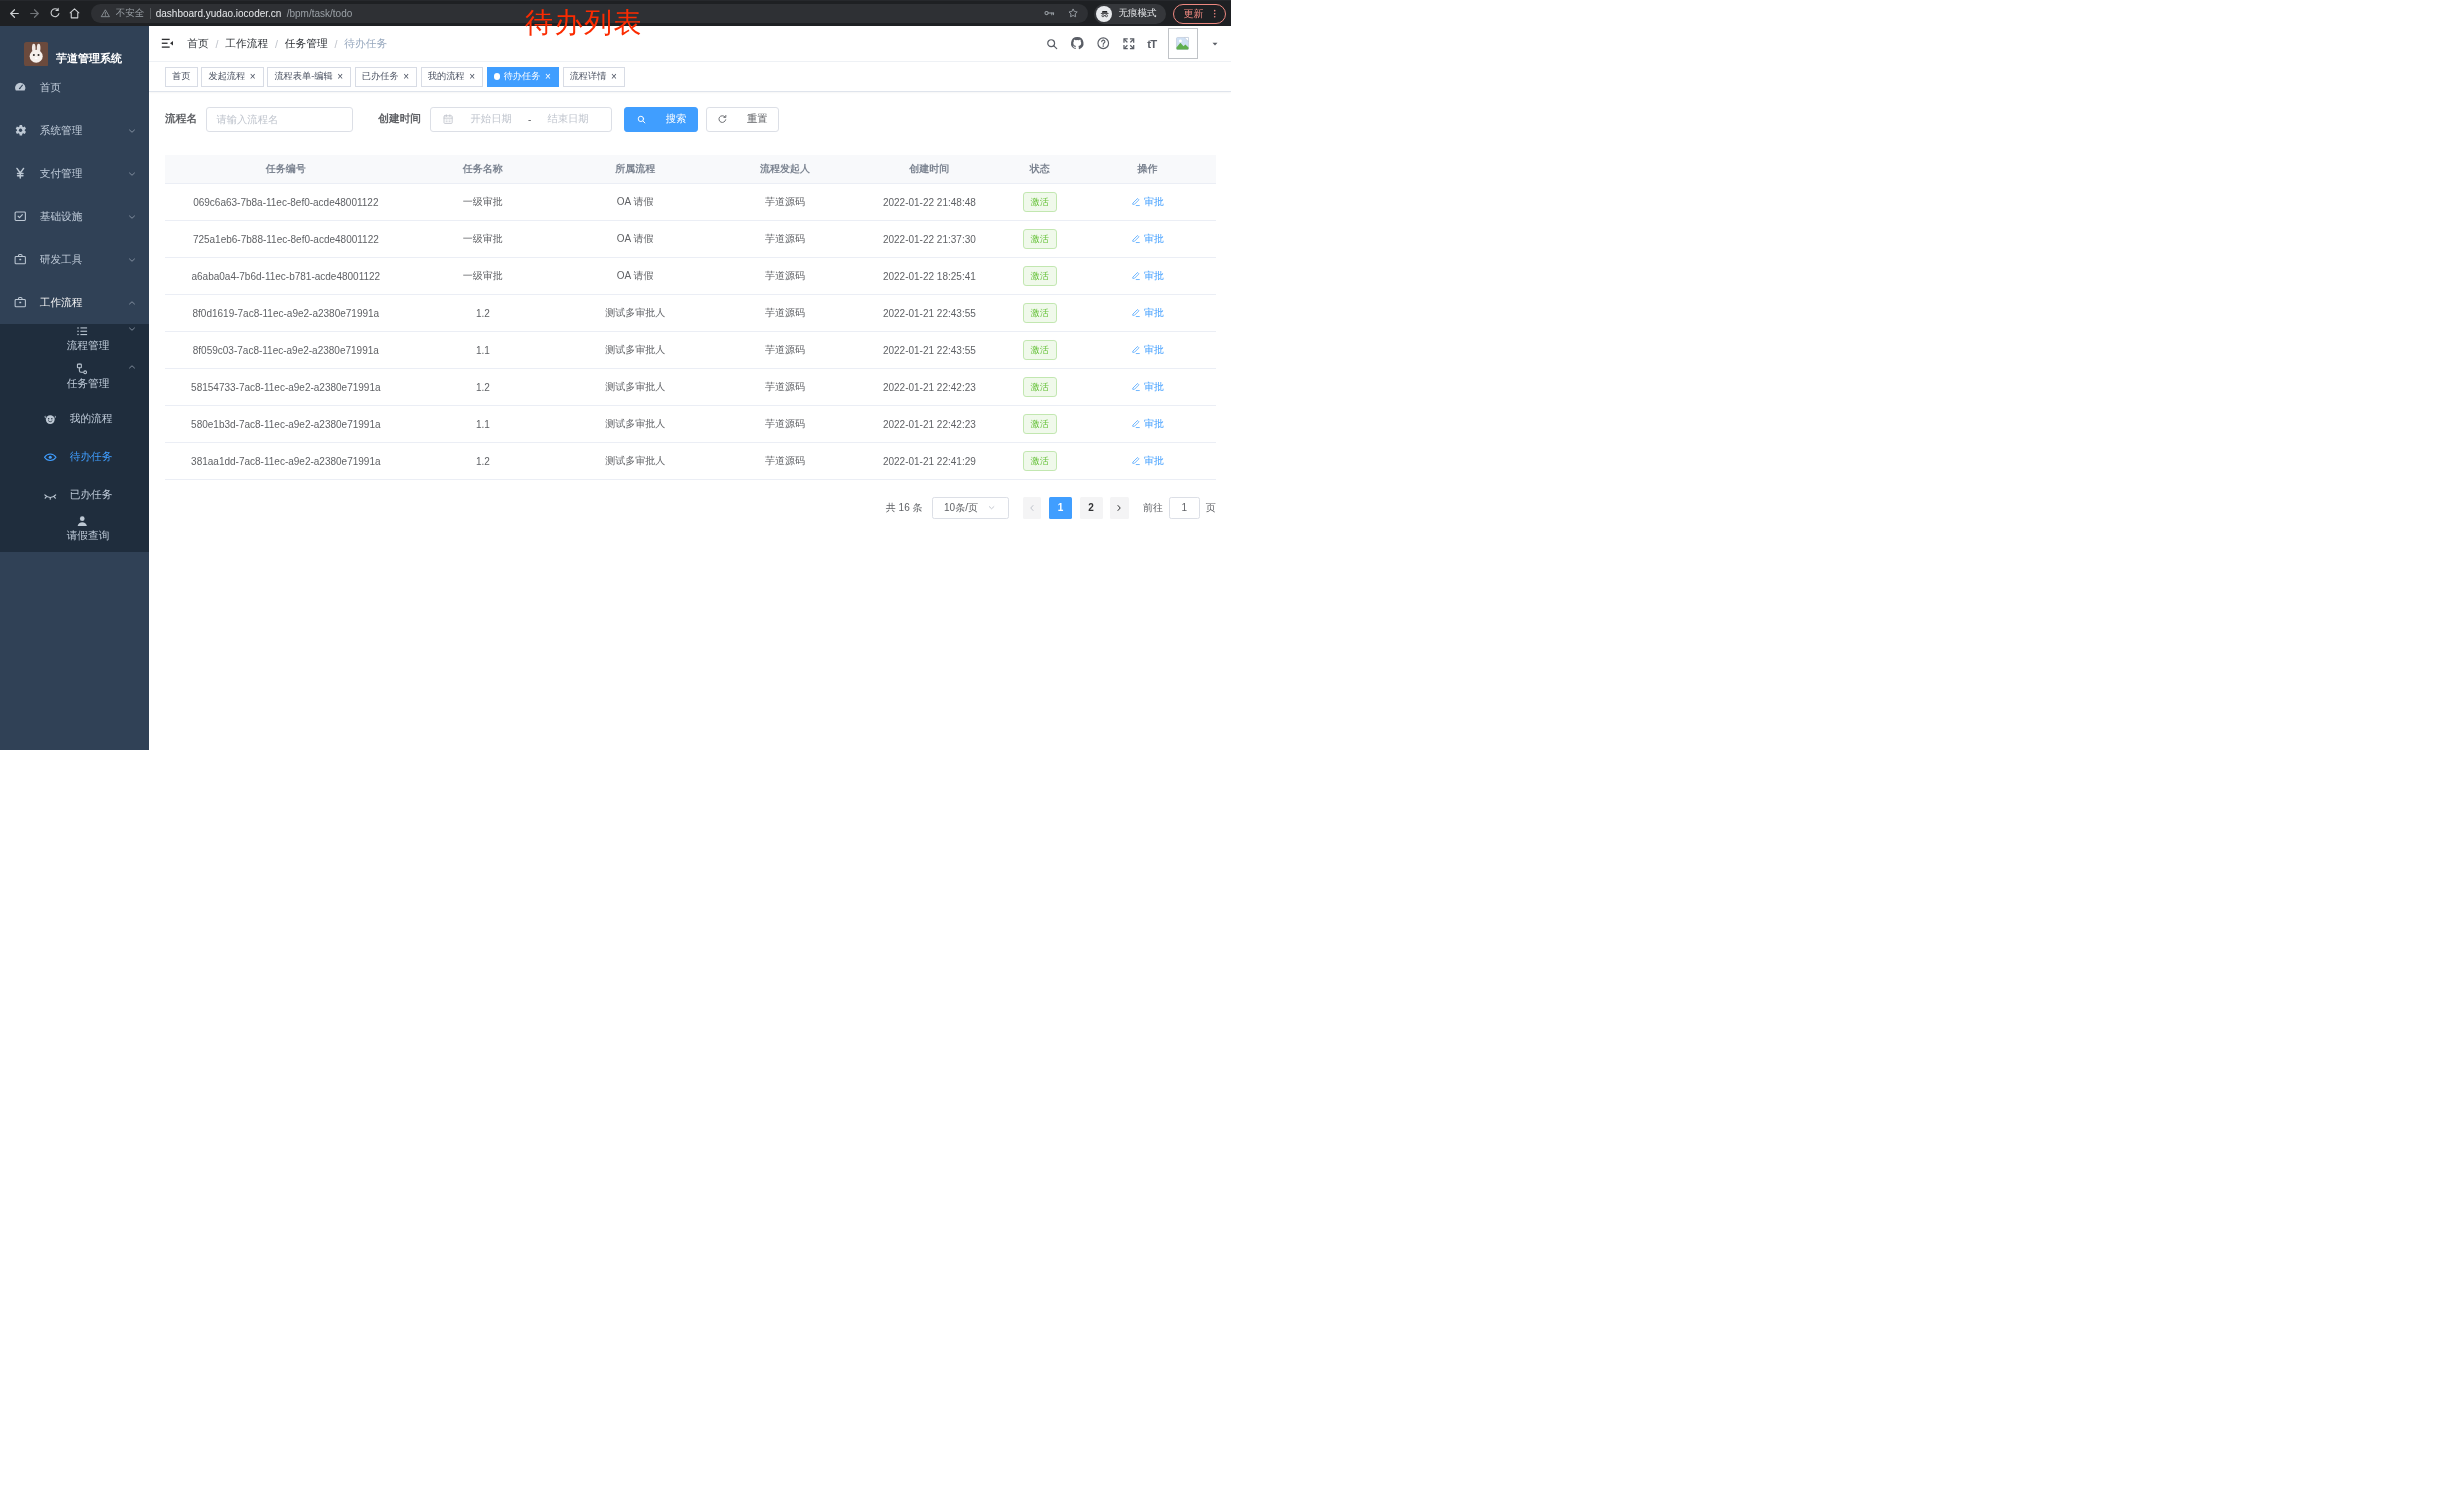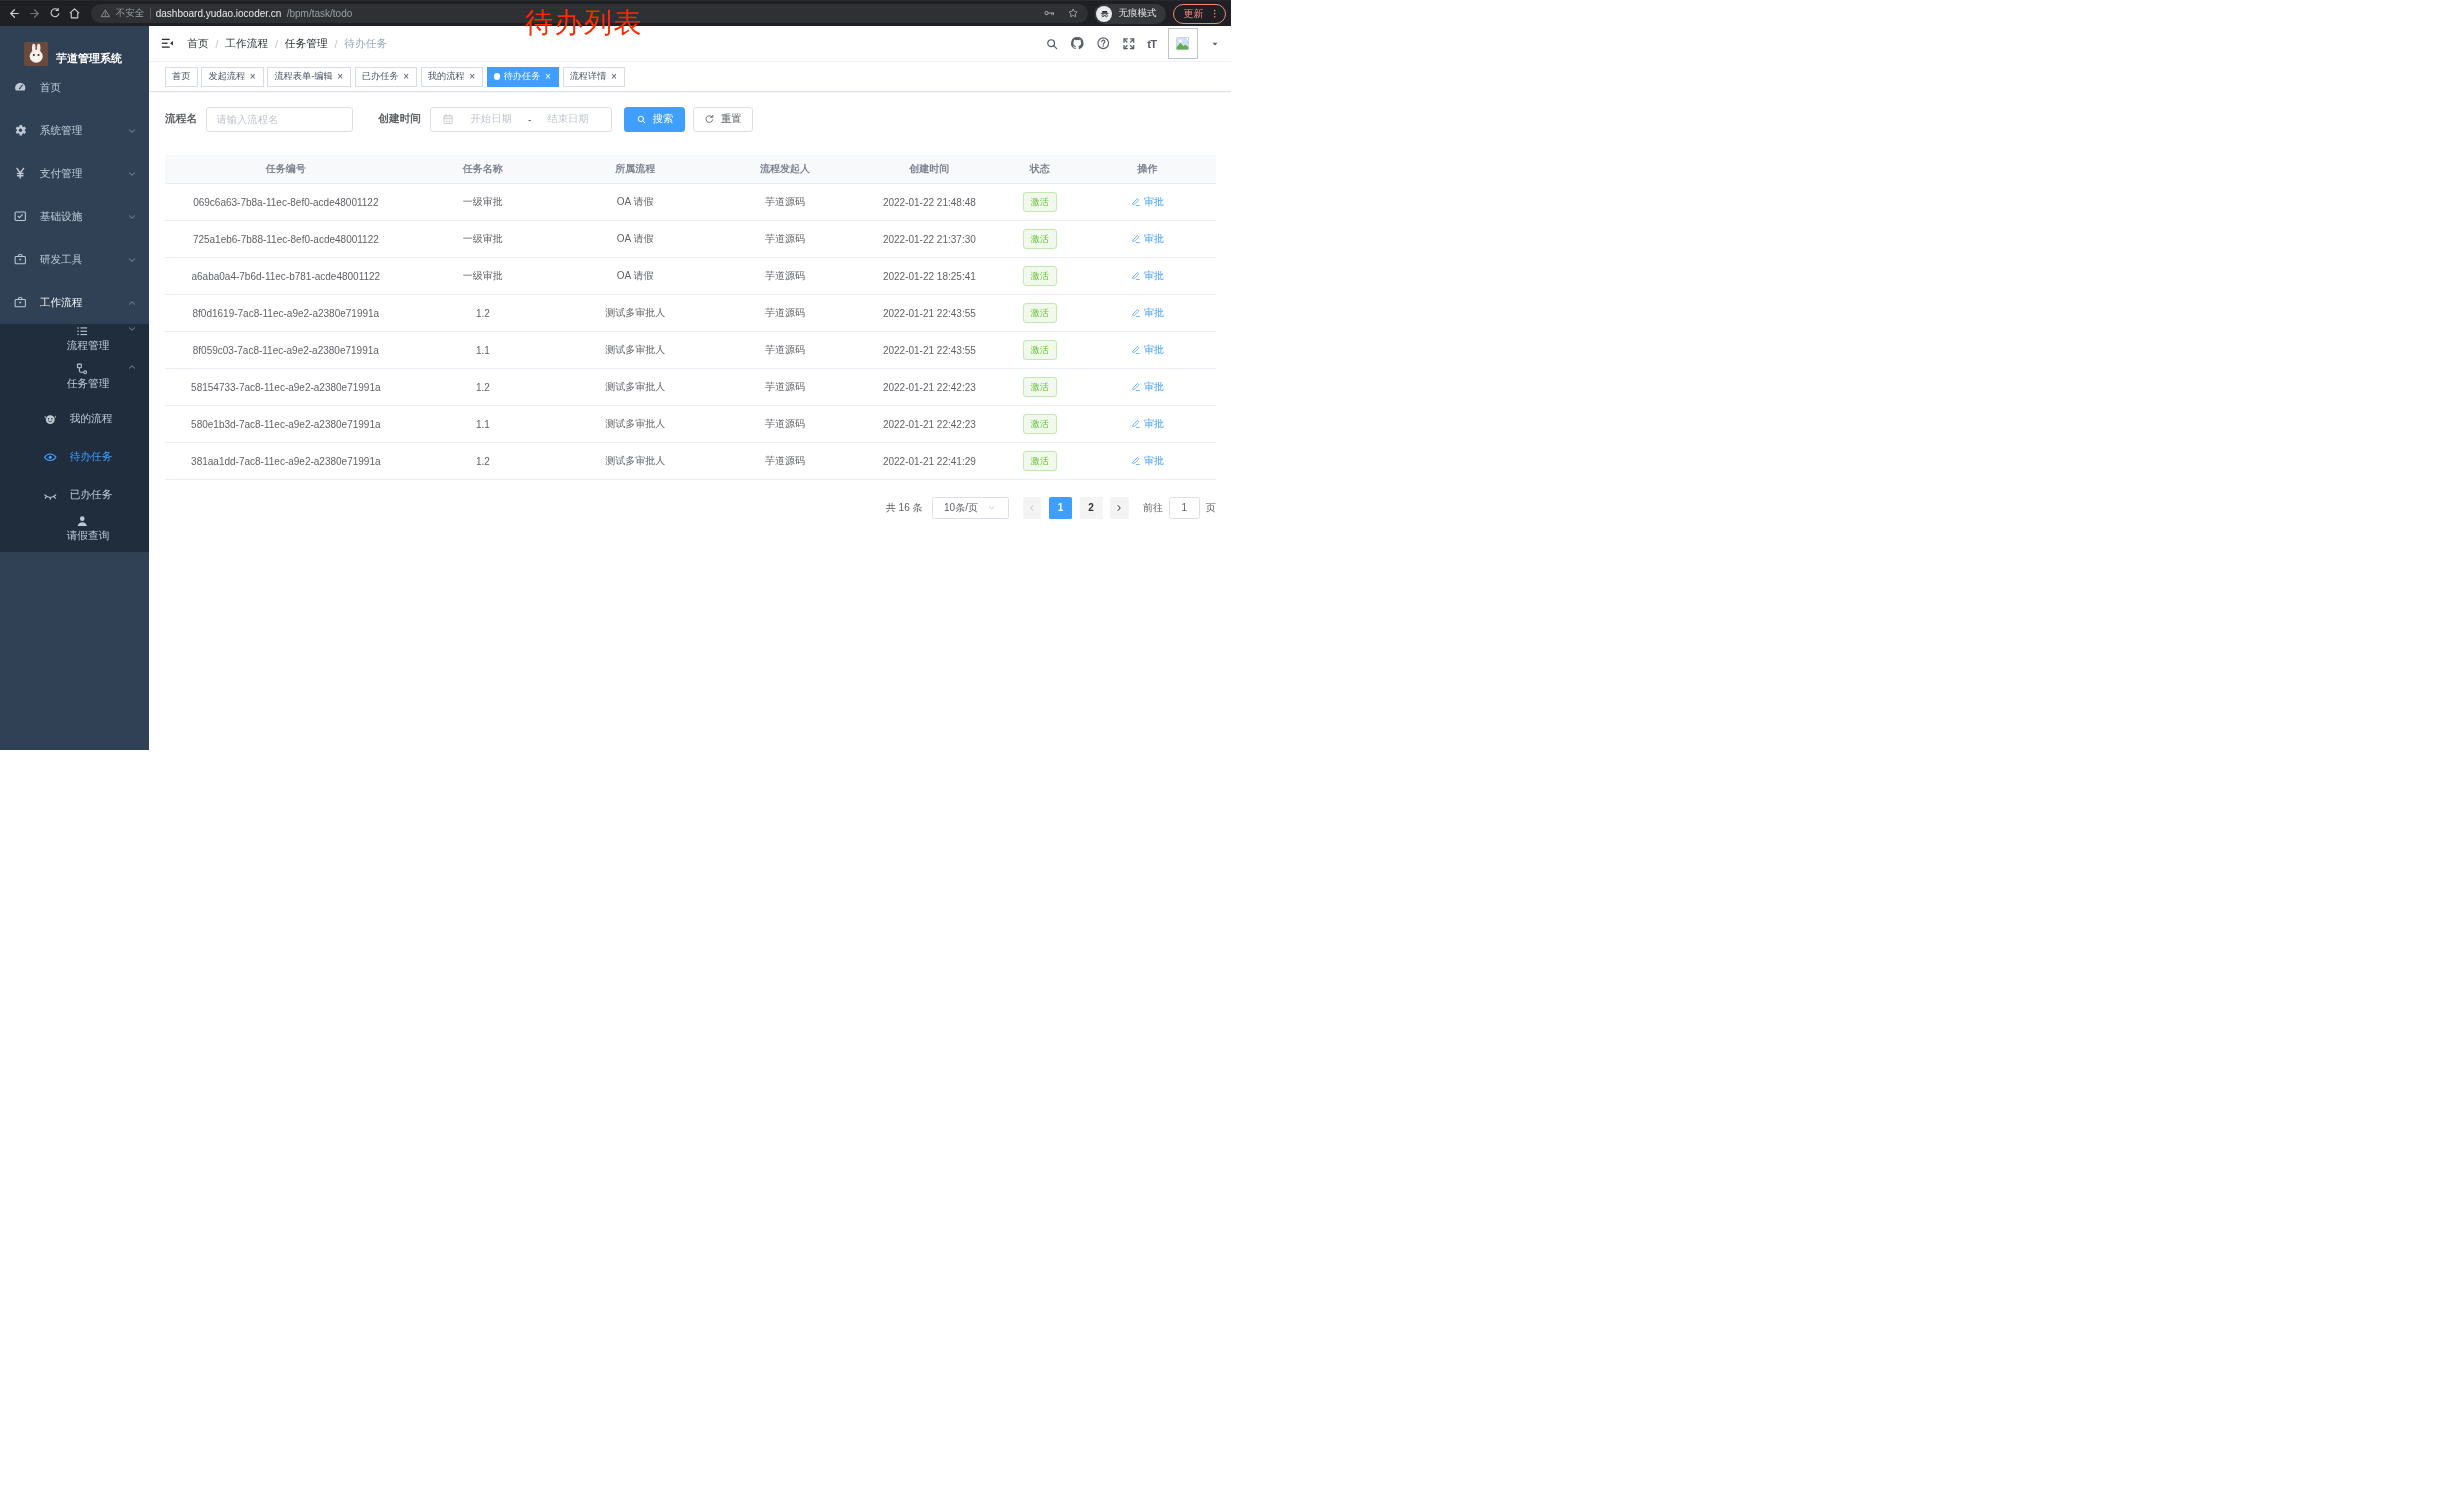--- a/index.html
+++ b/index.html
@@ -64,21 +64,21 @@
   .search-form { display:flex; align-items:center; font-size:10.7px; color:#606266; }
   .f-label { font-weight:700; margin-right:9.2px; white-space:nowrap; }
   .f-label.time { margin-left:25px; }
   .inp { height:24.4px; border:0.8px solid #dcdfe6; border-radius:3.1px; background:#fff; }
   .name-inp { width:147px; padding:0 9.2px; font-size:10.3px; color:#606266; font-family:inherit; }
   .name-inp::placeholder { color:#bfc4cd; }
   .date-inp { width:182px; display:flex; align-items:center; padding:0 11px; gap:4.6px; }
   .date-ic { color:#c0c4cc; display:flex; }
   .date-ph { flex:1; text-align:center; color:#bfc4cd; font-size:10.3px; }
   .date-sep { color:#606266; font-size:10px; }
-  .btn { height:24.4px; border-radius:3.1px; font-size:10.3px; display:flex; align-items:center; gap:6px; padding:0 10.7px; cursor:pointer; }
+  .btn { height:24.4px; border-radius:3.1px; font-size:10.3px; display:flex; align-items:center; gap:19px; padding:0 10.7px; cursor:pointer; }
   .btn-primary { background:#409eff; border:0.8px solid #409eff; color:#fff; margin-left:12.2px; }
   .btn-plain { background:#fff; border:0.8px solid #dcdfe6; color:#606266; margin-left:7.6px; }
   .btn .b-ic { display:flex; }
 
   
   .task-table { width:100%; border-collapse:collapse; table-layout:fixed; margin-top:23px; font-size:10px; color:#606266; }
   .task-table th { height:29px; background:#f8f9fb; color:#7d8592; font-weight:600; text-align:center; border-bottom:0.8px solid #ebeef5; font-size:10px; }
   .task-table td { height:37px; text-align:center; border-bottom:0.8px solid #ebeef5; white-space:nowrap; overflow:hidden; }
   .status-tag { display:inline-block; padding:2.3px 6.9px; font-size:9.2px; color:#67c23a; background:#f0f9eb; border:0.8px solid #c2e7b0; border-radius:3.1px; line-height:1.4; }
   .approve-link { color:#409eff; display:inline-flex; align-items:center; gap:3.1px; cursor:pointer; font-size:10px; }

